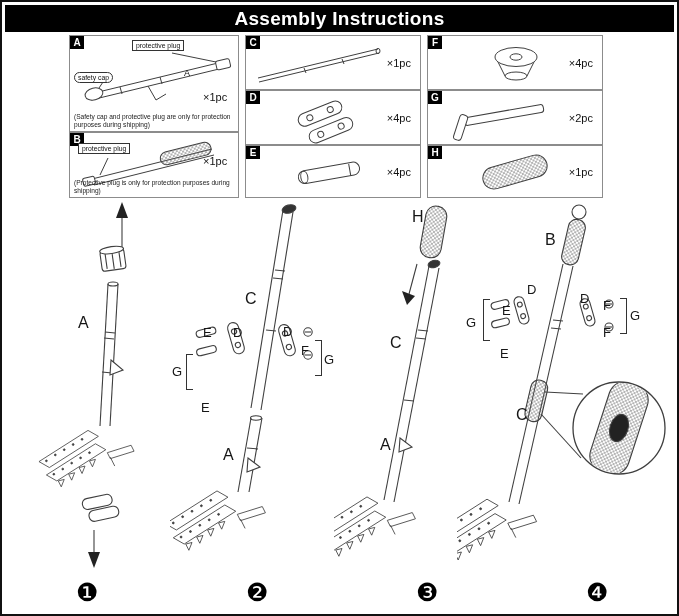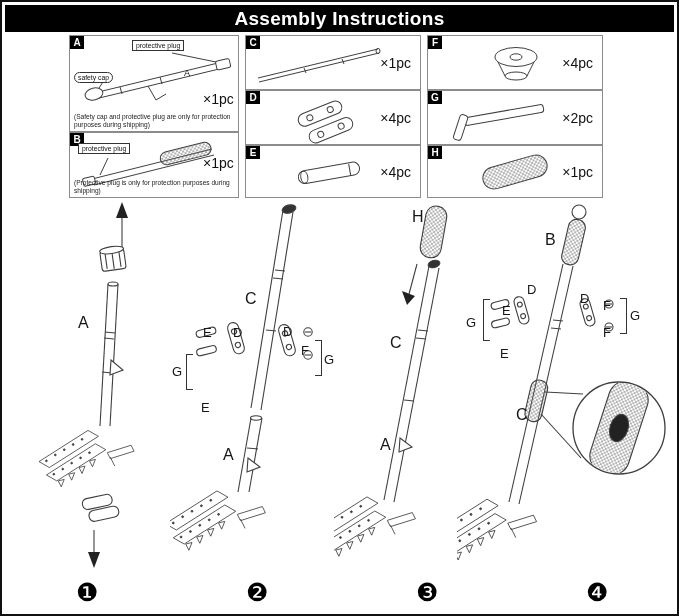--- a/index.html
+++ b/index.html
@@ -3,21 +3,21 @@
 <meta charset="utf-8">
 <style>
   *{margin:0;padding:0;box-sizing:border-box}
   html,body{background:#fff}
   body{font-family:"Liberation Sans",sans-serif;width:679px}
   .page{position:relative;width:679px;height:616px;background:#fff;border:2px solid #111;overflow:hidden}
   .titlebar{position:absolute;left:3px;top:3px;right:3px;height:27px;background:#000;color:#fff;display:flex;align-items:center;justify-content:center}
   .titlebar h1{font-size:19px;font-weight:bold;letter-spacing:.3px}
   .partbox{position:absolute;border:1px solid #8c8c8c;background:#fff}
   .badge{position:absolute;left:0;top:0;width:14px;height:13px;background:#000;color:#fff;font-size:10px;font-weight:bold;display:flex;align-items:center;justify-content:center;z-index:3}
-  .qty{position:absolute;font-size:14px;color:#111;z-index:3}
+  .qty{position:absolute;font-size:11px;color:#111;z-index:3}
   .qty-mid{right:9px;top:50%;transform:translateY(-50%)}
   .note{position:absolute;left:4px;right:3px;bottom:2px;font-size:6.6px;line-height:1.2;color:#222;z-index:3}
   .callout{position:absolute;font-size:6.8px;color:#111;border:1px solid #333;padding:1px 3px;background:#fff;white-space:nowrap;z-index:3}
   .callout.oval{border-radius:10px}
   .draw{position:absolute;left:0;top:0;z-index:1}
   .step{position:absolute;z-index:1}
   .lab{position:absolute;color:#161616;z-index:4}
   .lab.lg{font-size:16px}
   .lab.sm{font-size:13px}
   .amark{position:absolute;font-size:9px;color:#111;z-index:4}

